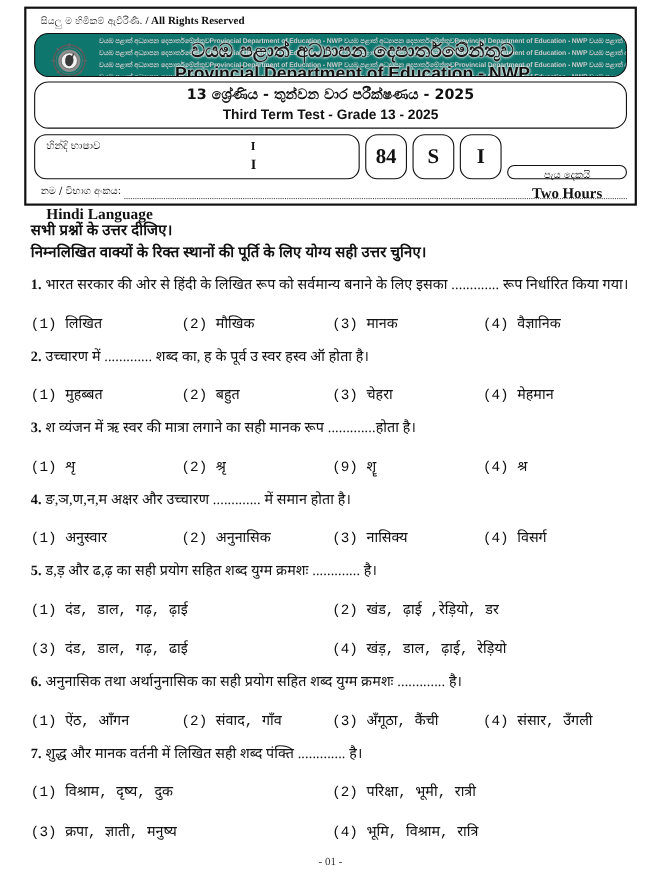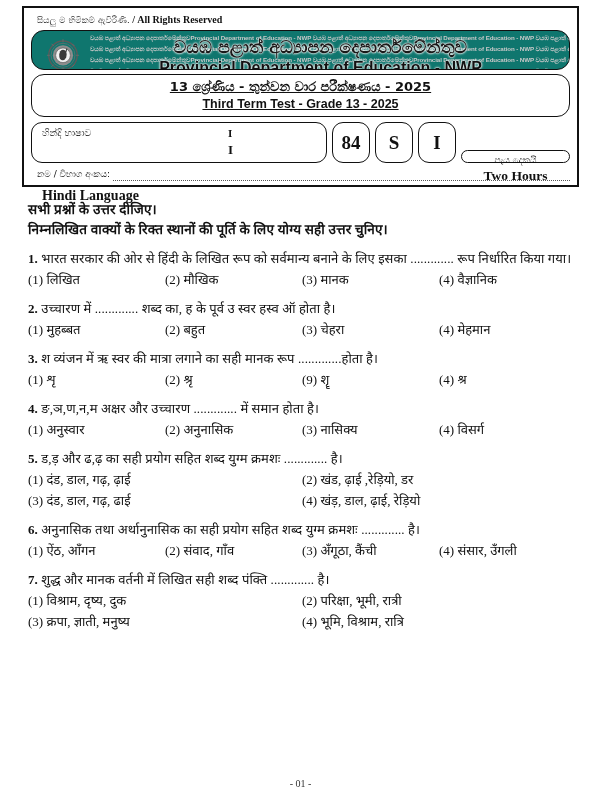--- a/index.html
+++ b/index.html
@@ -108,21 +108,20 @@
     text-shadow: 0 0 1px #fff, 0 0 2px #fff, 0 0 3px #fff;
   }
 
   
   .term-banner {
     margin-top: 4px;
     border: 1.6px solid #111;
     border-radius: 13px;
     text-align: center;
     padding: 3px 0 4px 0;
-    text-decoration: underline;
   }
   .term-sin {
     font-family: "DejaVu Sans", sans-serif;
     font-size: 13px;
     font-weight: bold;
     line-height: 18px;
   }
   .term-en {
     font-family: "Liberation Sans", sans-serif;
     font-size: 12.5px;
@@ -235,23 +234,24 @@
   .q-text {
     font-size: 13px;
     line-height: 19px;
     font-weight: normal;
     letter-spacing: 0.1px;
   }
   .q-text .qnum { font-weight: bold; }
 
   .opts {
     display: flex;
-    margin-top: 3px;
+    margin-top: 18px;
     font-size: 13px;
     line-height: 18px;
+    font-family: Liberation Mono, monospace;
   }
   .opts .opt { white-space: nowrap; }
   
   .opts.cols4 .opt { width: 25%; }
   
   .opts.cols2 .opt { width: 50%; }
 
   .footer {
     position: absolute;
     left: 0; right: 0;

